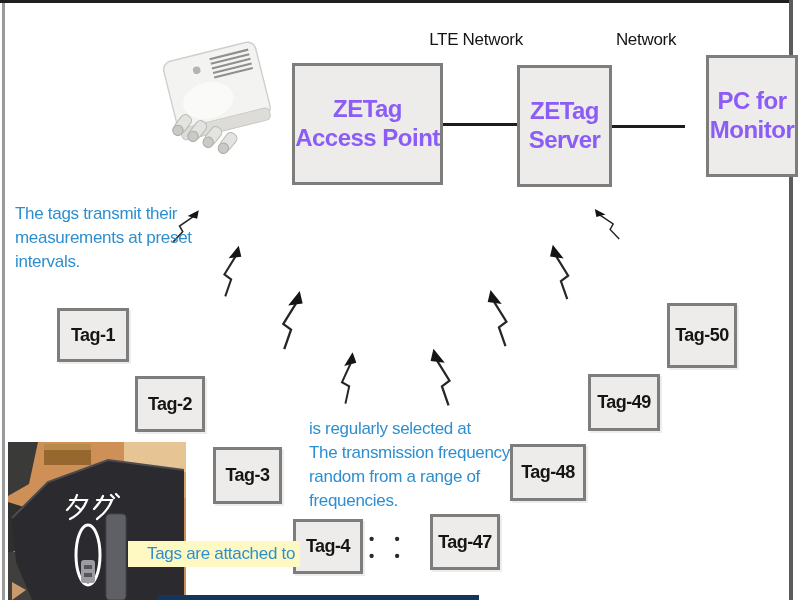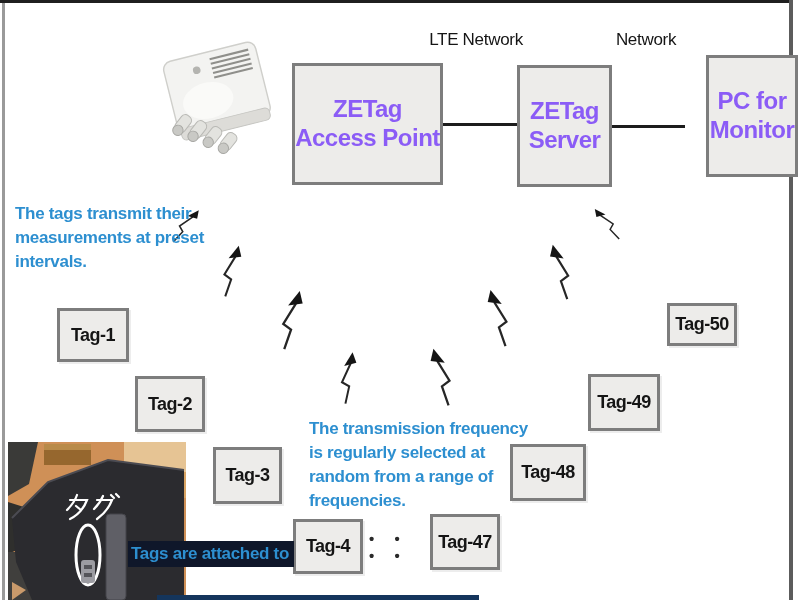--- a/index.html
+++ b/index.html
@@ -9,23 +9,23 @@
   .node-box{position:absolute;display:flex;flex-direction:column;align-items:center;justify-content:center;
             background:var(--box-fill,#edecea);border:3px solid var(--box-border,#7d7d7d);
             box-sizing:border-box;text-align:center;}
   .node-line{font-size:24px;font-weight:700;color:#8b5cf6;line-height:1.2;letter-spacing:-0.5px;}
   .link-line{position:absolute;height:3px;background:var(--line-black,#1c1c1c);}
   .link-label{position:absolute;font-size:17px;font-weight:400;color:#151515;text-align:center;letter-spacing:-0.3px;}
   .tag-box{position:absolute;display:flex;align-items:center;justify-content:center;
            background:var(--box-fill,#edecea);border:3px solid var(--box-border,#7d7d7d);
            box-sizing:border-box;font-size:18px;font-weight:700;color:#151515;letter-spacing:-0.5px;
            box-shadow:2px 2px 0 rgba(0,0,0,0.07);}
-  .ann{position:absolute;color:var(--accent-blue,#2d8fd0);font-weight:700;font-size:17px;
+  .ann{position:absolute;color:var(--accent-blue,#2d8fd0);font-weight:400;font-size:17px;
        line-height:24px;letter-spacing:-0.3px;white-space:nowrap;}
-  .ann-overlay{background:#0f172a;padding:1px 5px 1px 3px;z-index:3;}
+  .ann-overlay{background:#fef9c3;padding:1px 5px 1px 19px;z-index:3;}
   .bolt{position:absolute;overflow:visible;}
   .dots{position:absolute;font-size:15px;font-weight:700;color:#2a2a2a;letter-spacing:8px;}
   .photo-wrap{position:absolute;left:8px;top:442px;width:178px;height:158px;z-index:1;}
   .strip{position:absolute;left:157px;top:595px;width:322px;height:5px;background:#14355c;z-index:2;}
   .device-wrap{position:absolute;left:148px;top:20px;width:142px;height:146px;}
 </style>
 </head>
 <body>
 
 <div class="stage">
@@ -118,37 +118,37 @@
   <svg class="bolt" style="left:584px;top:204px;transform:scaleX(-1) rotate(24deg);" width="46" height="40">
       <use href="#bolt"></use>
     </svg>
 
   <div class="ann" style="left:15px;top:202px;">
     <div>The tags transmit their</div>
     <div>measurements at preset</div>
     <div>intervals.</div>
   </div>
   <div class="ann" style="left:309px;top:417px;">
+    <div>is regularly selected at</div>
     <div>The transmission frequency</div>
-    <div>is regularly selected at</div>
     <div>random from a range of</div>
     <div>frequencies.</div>
   </div>
   <div class="ann ann-overlay" style="left:128px;top:541px;">
     <div>Tags are attached to</div>
   </div>
 
   <div class="tag-box" style="left:57px;top:308px;width:72px;height:54px;">Tag-1</div>
   <div class="tag-box" style="left:135px;top:376px;width:70px;height:56px;">Tag-2</div>
   <div class="tag-box" style="left:213px;top:447px;width:69px;height:57px;">Tag-3</div>
   <div class="tag-box" style="left:293px;top:519px;width:70px;height:55px;">Tag-4</div>
   <div class="tag-box" style="left:430px;top:514px;width:70px;height:56px;">Tag-47</div>
   <div class="tag-box" style="left:510px;top:444px;width:76px;height:57px;">Tag-48</div>
   <div class="tag-box" style="left:588px;top:374px;width:72px;height:57px;">Tag-49</div>
-  <div class="tag-box" style="left:667px;top:303px;width:70px;height:43px;">Tag-50</div>
+  <div class="tag-box" style="left:667px;top:303px;width:70px;height:65px;">Tag-50</div>
 
   <div class="dots" style="left:369px;top:530px;width:62px;">• • • •</div>
 
   <div class="photo-wrap">
     <svg width="178" height="158" viewBox="0 0 178 158">
       <rect x="0" y="0" width="178" height="158" fill="#cf9057"></rect>
       <rect x="116" y="0" width="62" height="34" fill="#e6c494"></rect>
       <rect x="98" y="30" width="80" height="26" fill="#d9a463"></rect>
       <rect x="36" y="2" width="47" height="21" fill="#96672e"></rect>
       <rect x="36" y="2" width="47" height="6" fill="#b98b4a"></rect>

